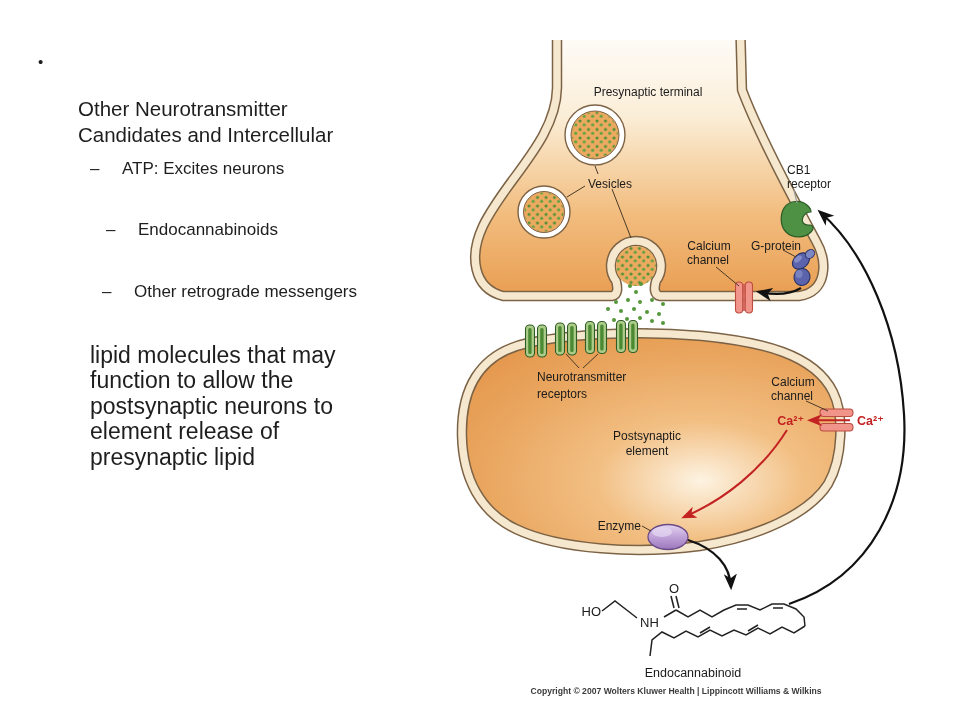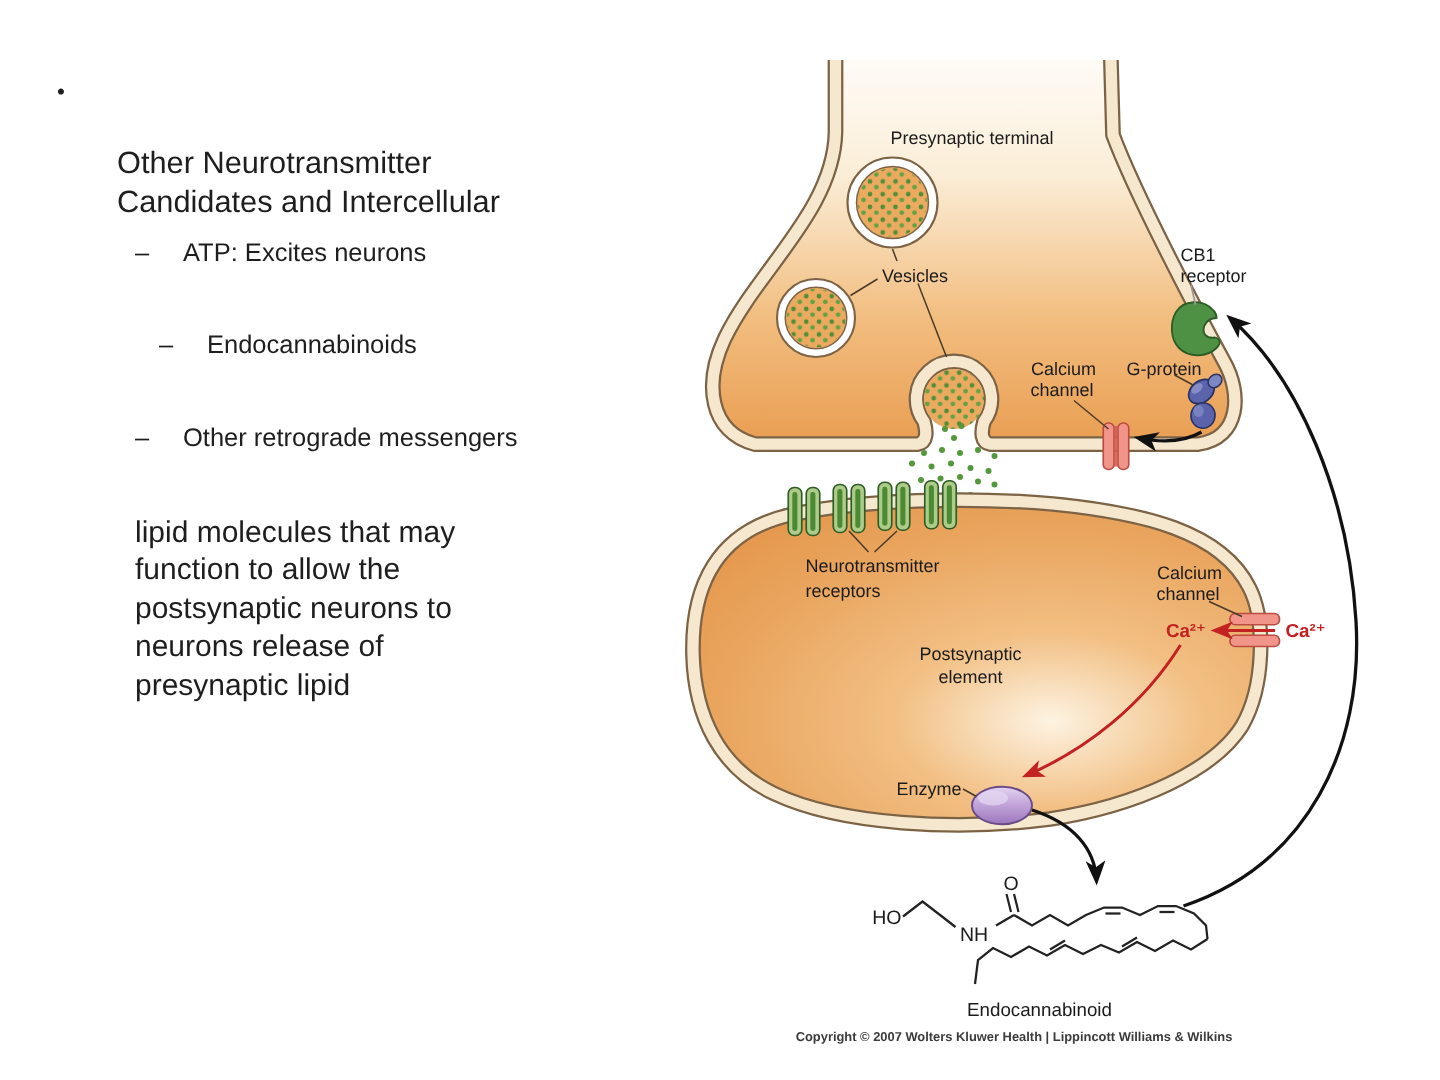--- a/index.html
+++ b/index.html
@@ -3,21 +3,21 @@
 <meta charset="utf-8">
 <style>
   html,body{margin:0;padding:0;background:#fff;}
   #slide{position:relative;width:960px;height:720px;background:#ffffff;overflow:hidden;
          font-family:"Liberation Sans","DejaVu Sans",sans-serif;color:#1e1e1e;}
   .abs{position:absolute;}
   .bullet{left:38px;top:53px;font-size:15px;}
   .title{left:78px;top:50px;font-size:20.5px;line-height:25.5px;margin-top:46px;}
   .item{font-size:17px;}
   .item .dash{display:inline-block;width:32px;}
-  .para{left:90px;top:343px;font-size:20px;line-height:25.4px;}
+  .para{left:90px;top:343px;font-size:23px;line-height:25.4px;}
   svg text{font-family:"Liberation Sans","DejaVu Sans",sans-serif;fill:#1b1b1b;}
   .lbl{font-size:12px;}
   .atom{font-size:13px;}
   .ca{font-size:12.5px;font-weight:bold;fill:#c32222;}
   .copy{font-size:8.6px;font-weight:bold;fill:#3b3b3b;}
   .endo{font-size:12.5px;}
 </style>
 </head>
 <body>
 
@@ -28,29 +28,29 @@
     <div>Other Neurotransmitter</div>
     <div>Candidates and Intercellular</div>
   </div>
 
   <div class="abs item" style="left:90px;top:159px">
     <span class="dash">–</span><span>ATP: Excites neurons</span>
   </div>
   <div class="abs item" style="left:106px;top:220px">
     <span class="dash">–</span><span>Endocannabinoids</span>
   </div>
-  <div class="abs item" style="left:90px;top:282px">
+  <div class="abs item" style="left:102px;top:282px">
     <span class="dash">–</span><span>Other retrograde messengers</span>
   </div>
 
   <div class="abs para">
     <div>lipid molecules that may</div>
     <div>function to allow the</div>
     <div>postsynaptic neurons to</div>
-    <div>neurons release of</div>
+    <div>element release of</div>
     <div>presynaptic lipid</div>
   </div>
 
   <svg class="abs" style="left:450px;top:40px" width="510" height="665" viewBox="450 40 510 665">
     <defs>
       <linearGradient id="preG" x1="0" y1="0" x2="0" y2="1">
         <stop offset="0" stop-color="#ffffff"></stop>
         <stop offset="0.35" stop-color="#fbeed8"></stop>
         <stop offset="0.7" stop-color="#f2bd7f"></stop>
         <stop offset="1" stop-color="#e99e52"></stop>

